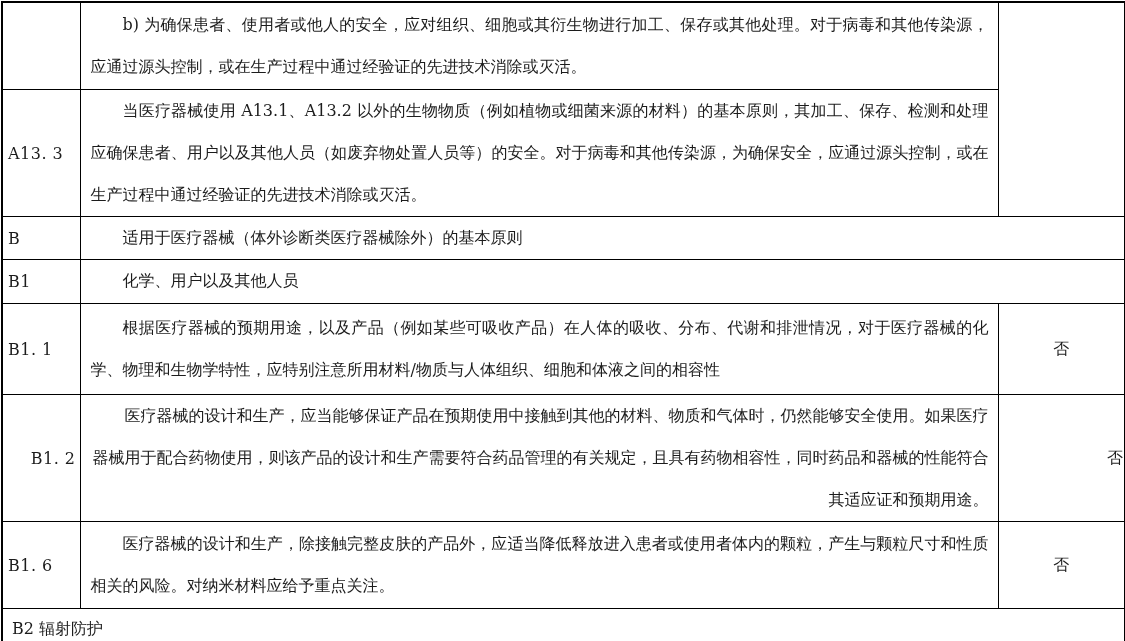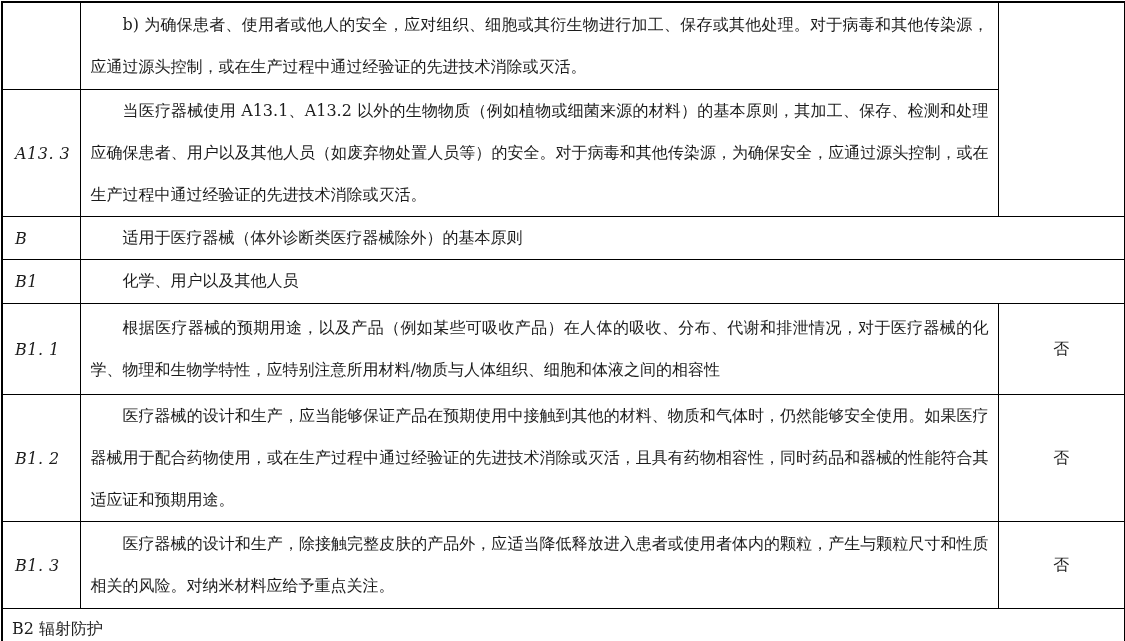--- a/index.html
+++ b/index.html
@@ -25,24 +25,23 @@
   col.c-text   { width: 918px; }
   col.c-answer { width: 127px; }
   td {
     border: 1px solid #000000;
     font-size: 16px;
     overflow: hidden;
     vertical-align: middle;
     background: #ffffff;
   }
   td.code {
-    padding: 0 4px 0 12px;
+    padding: 0 4px 0 5px;
     text-align: left;
     letter-spacing: 0.5px;
-    font-style: italic;
   }
   td.text {
     padding: 0 9px 0 10px;
     text-align: justify;
     text-indent: 2em;
     line-height: 42px;
   }
   td.text.single {
     line-height: normal;
   }
@@ -52,21 +51,21 @@
   td.section {
     padding: 0 9px 0 9px;
     text-align: left;
     line-height: normal;
   }
   tr.r1 td { height: 86px; }
   tr.r2 td { height: 122px; }
   tr.r3 td { height: 42px; }
   tr.r4 td { height: 43px; }
   tr.r5 td { height: 88px; }
-  tr.r6 td { height: 123px; }
+  tr.r6 td { height: 123px; text-align: right; }
   tr.r7 td { height: 84px; }
   tr.r8 td { height: 41px; }
 </style>
 </head>
 <body>
 
 <table class="doc-table">
   <colgroup>
     <col class="c-code">
     <col class="c-text">
@@ -90,25 +89,25 @@
       <td class="code">B1</td>
       <td class="text single" colspan="2">化学、用户以及其他人员</td>
     </tr>
     <tr class="r5">
       <td class="code">B1. 1</td>
       <td class="text">根据医疗器械的预期用途，以及产品（例如某些可吸收产品）在人体的吸收、分布、代谢和排泄情况，对于医疗器械的化学、物理和生物学特性，应特别注意所用材料/物质与人体组织、细胞和体液之间的相容性</td>
       <td class="answer">否</td>
     </tr>
     <tr class="r6">
       <td class="code">B1. 2</td>
-      <td class="text">医疗器械的设计和生产，应当能够保证产品在预期使用中接触到其他的材料、物质和气体时，仍然能够安全使用。如果医疗器械用于配合药物使用，或在生产过程中通过经验证的先进技术消除或灭活，且具有药物相容性，同时药品和器械的性能符合其适应证和预期用途。</td>
+      <td class="text">医疗器械的设计和生产，应当能够保证产品在预期使用中接触到其他的材料、物质和气体时，仍然能够安全使用。如果医疗器械用于配合药物使用，则该产品的设计和生产需要符合药品管理的有关规定，且具有药物相容性，同时药品和器械的性能符合其适应证和预期用途。</td>
       <td class="answer">否</td>
     </tr>
     <tr class="r7">
-      <td class="code">B1. 3</td>
+      <td class="code">B1. 6</td>
       <td class="text">医疗器械的设计和生产，除接触完整皮肤的产品外，应适当降低释放进入患者或使用者体内的颗粒，产生与颗粒尺寸和性质相关的风险。对纳米材料应给予重点关注。</td>
       <td class="answer">否</td>
     </tr>
     <tr class="r8">
       <td class="section" colspan="3">B2 辐射防护</td>
     </tr>
   </tbody>
 </table>
 
 </body></html>

